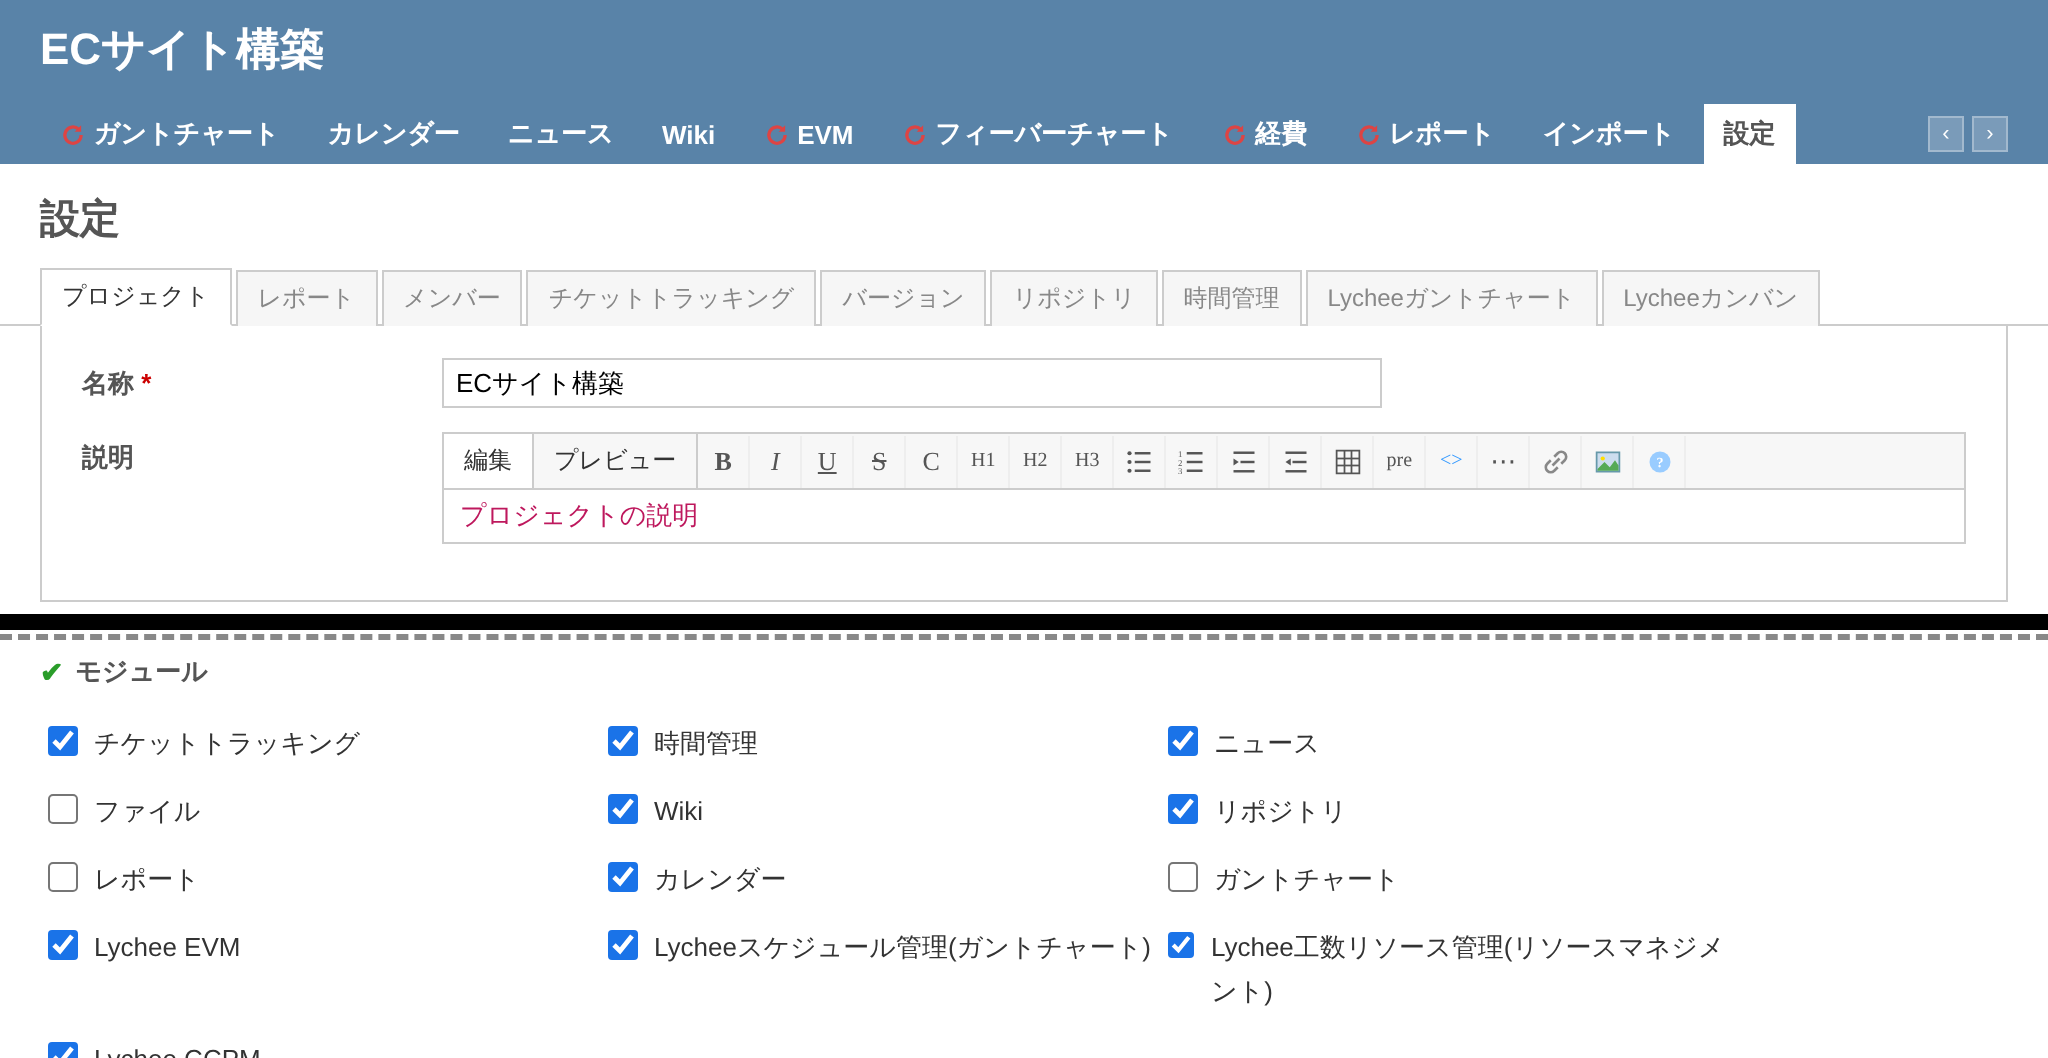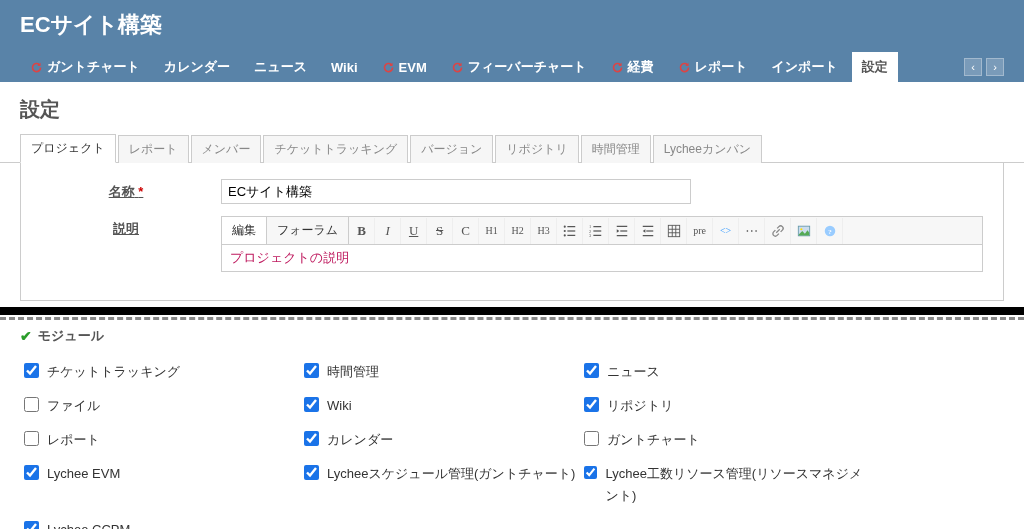--- a/index.html
+++ b/index.html
@@ -16,21 +16,21 @@
     .tab-nav-btn { width: 18px; height: 18px; background: rgba(255,255,255,0.2); border: 1px solid rgba(255,255,255,0.3); display: flex; align-items: center; justify-content: center; cursor: pointer; color: #fff; font-size: 11px; }
     
     .page-title { font-size: 20px; font-weight: bold; color: #555; padding: 14px 20px 10px; }
     
     .sub-tabs { display: flex; align-items: center; gap: 2px; padding: 0 20px; border-bottom: 1px solid #ccc; position: relative; text-align: center; }
     .sub-tab { padding: 5px 10px; border: 1px solid #ccc; border-bottom: none; background: #f6f6f6; color: #888; cursor: pointer; font-size: 12px; white-space: nowrap; position: relative; bottom: -1px; }
     .sub-tab.active { background: #fff; color: #333; border-bottom: 1px solid #fff; }
     
     .content { padding: 16px 20px; border: 1px solid #ccc; border-top: none; margin: 0 20px; }
     .form-row { display: flex; margin-bottom: 12px; }
-    .form-label { width: 180px; text-align: center; padding-right: 10px; font-weight: bold; color: #555; padding-top: 4px; text-decoration: underline; }
+    .form-label { width: 180px; text-align: left; padding-right: 10px; font-weight: bold; color: #555; padding-top: 4px; }
     .form-label .req { color: #c00; }
     .form-input { flex: 1; }
     .form-input input[type="text"] { width: 470px; padding: 4px 6px; border: 1px solid #ccc; font-size: 13px; }
     
     .toolbar { display: flex; align-items: center; gap: 0; border: 1px solid #ccc; background: #f7f7f7; }
     .toolbar-tab { padding: 5px 10px; border-right: 1px solid #ccc; cursor: pointer; font-size: 12px; }
     .toolbar-tab.active { background: #fff; }
     .toolbar-btn { width: 26px; height: 26px; display: flex; align-items: center; justify-content: center; cursor: pointer; border-right: 1px solid #eee; font-family: Georgia, serif; font-size: 13px; color: #555; }
     .toolbar-btn.bold { font-weight: bold; }
     .toolbar-btn.italic { font-style: italic; }
@@ -119,36 +119,37 @@
 <div class="page-title">設定</div>
 
 <div class="sub-tabs" id="sub-tabs">
 <div class="sub-tab active">プロジェクト</div>
     <div class="sub-tab">レポート</div>
     <div class="sub-tab">メンバー</div>
     <div class="sub-tab">チケットトラッキング</div>
     <div class="sub-tab">バージョン</div>
     <div class="sub-tab">リポジトリ</div>
     <div class="sub-tab">時間管理</div>
+    <div class="sub-tab">Lycheeガントチャート</div>
     <div class="sub-tab">Lycheeカンバン</div>
   </div>
 
 <div class="content">
   <div class="form-row">
     <div class="form-label"><span>名称</span> <span class="req">*</span></div>
     <div class="form-input">
       <input type="text" value="ECサイト構築" style="">
     </div>
   </div>
   <div class="form-row">
     <div class="form-label">説明</div>
     <div class="form-input">
       <div class="toolbar">
         <div class="toolbar-tab active">編集</div>
-        <div class="toolbar-tab">フォーラム</div>
+        <div class="toolbar-tab">プレビュー</div>
         <div class="toolbar-btn bold">B</div>
         <div class="toolbar-btn italic">I</div>
         <div class="toolbar-btn underline">U</div>
         <div class="toolbar-btn strike">S</div>
         <div class="toolbar-btn">C</div>
         <div class="toolbar-btn small">H1</div>
         <div class="toolbar-btn small">H2</div>
         <div class="toolbar-btn small">H3</div>
         <div class="toolbar-btn">
             <svg class="list-svg" viewBox="0 0 16 16">

